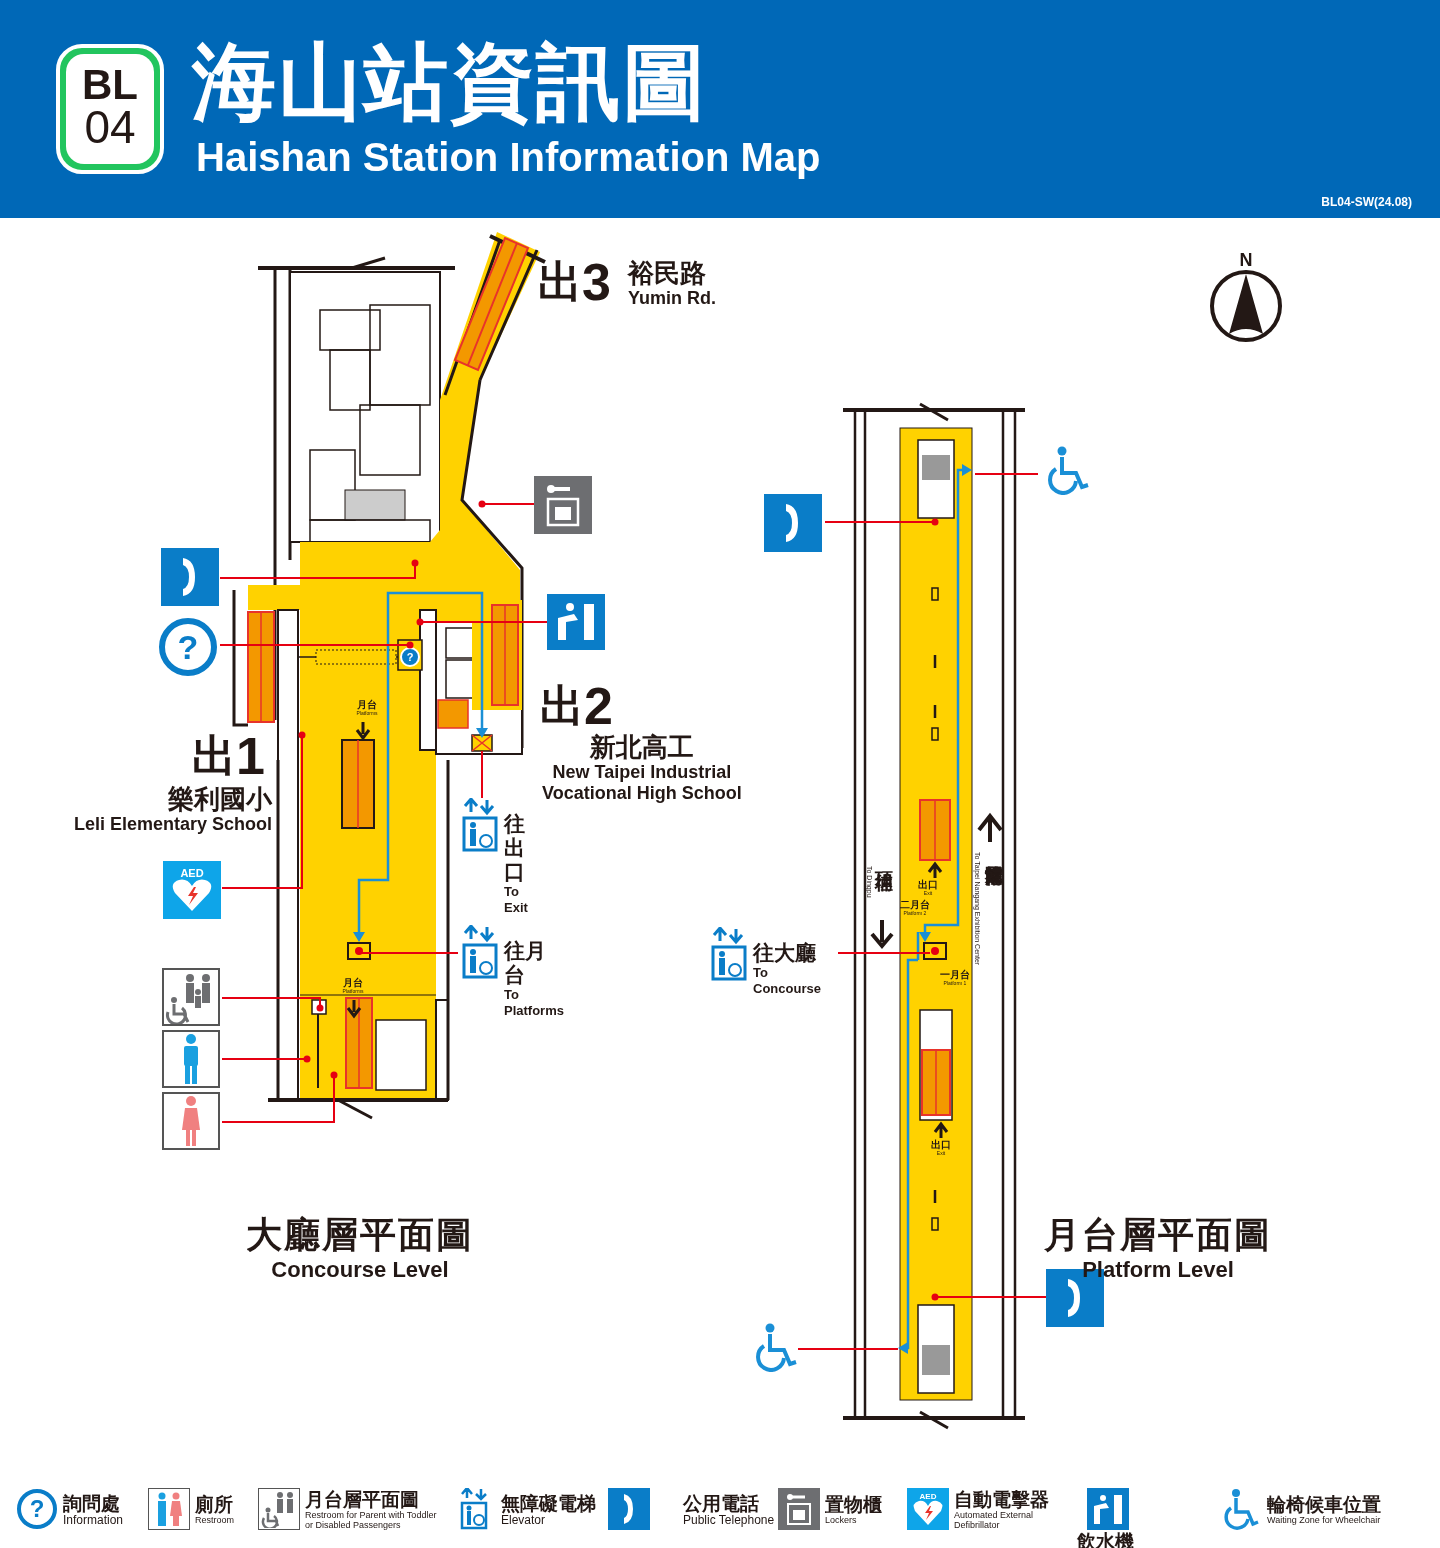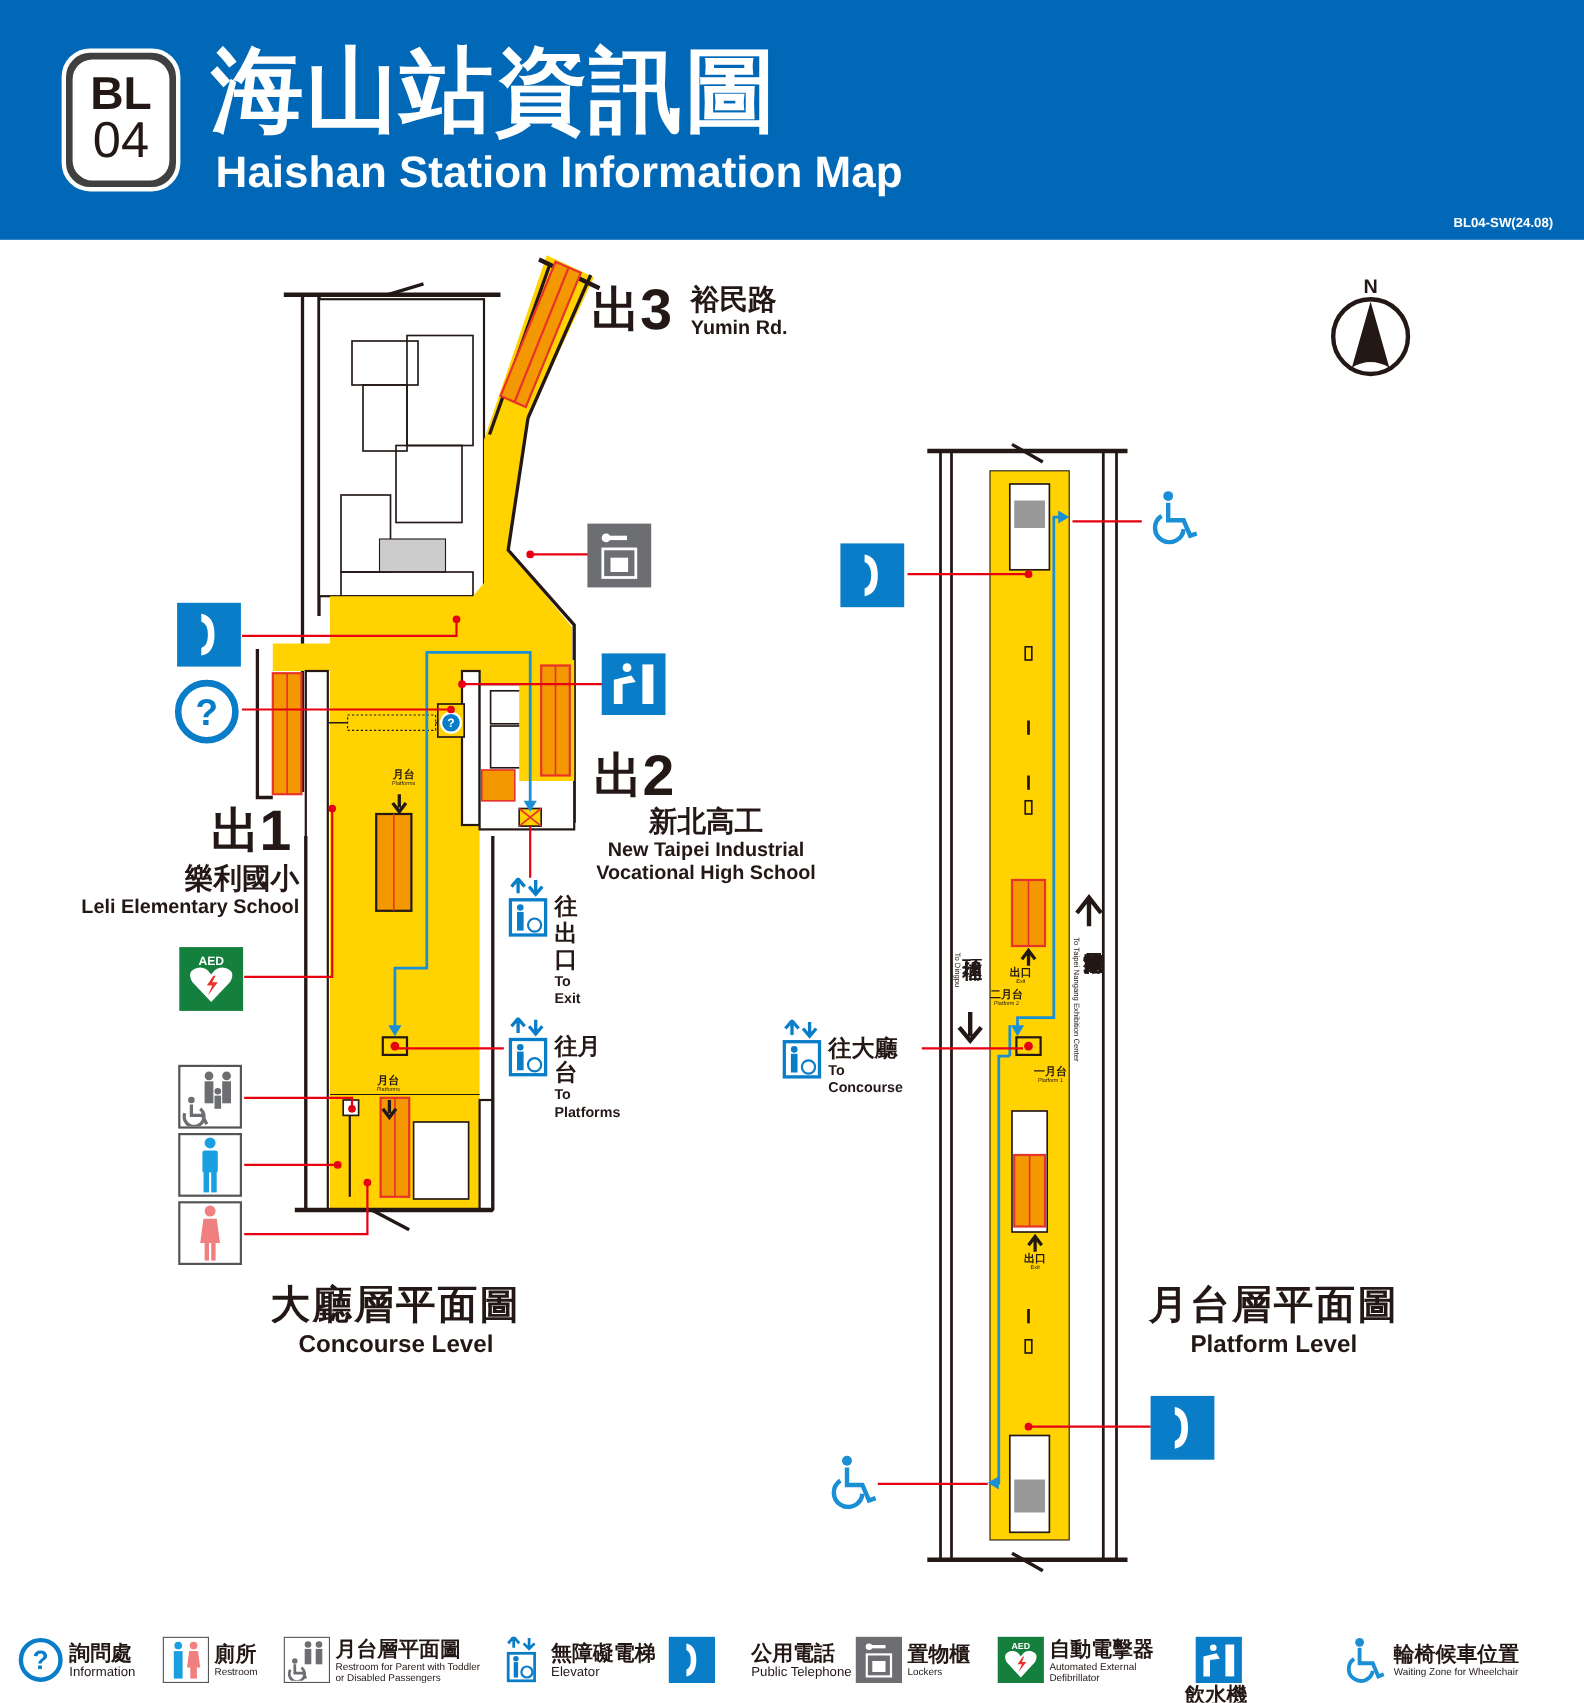--- a/index.html
+++ b/index.html
@@ -1,18 +1,18 @@
 <!DOCTYPE html>
 <html><head>
 <meta charset="utf-8">
 <style>
   * { box-sizing: border-box; margin: 0; padding: 0; }
   body { width: 1440px; height: 1548px; background: #ffffff; font-family: "Liberation Sans", "DejaVu Sans", sans-serif; color: #231815; position: relative; overflow: hidden; }
   .header { position: absolute; left: 0; top: 0; width: 1440px; height: 218px; background: #0068b7; }
-  .badge { position: absolute; left: 56px; top: 44px; width: 108px; height: 130px; border-radius: 26px; background: #404040; border: 4px solid #ffffff; }
+  .badge { position: absolute; left: 56px; top: 44px; width: 108px; height: 130px; border-radius: 26px; background: #22c55e; border: 4px solid #ffffff; }
   .badge-inner { position: absolute; left: 6px; top: 6px; right: 6px; bottom: 6px; border-radius: 18px; background: #ffffff; text-align: center; font-weight: bold; font-size: 42px; line-height: 42px; color: #231815; padding-top: 10px; }
   .badge-inner span { display: block; }
   .badge-inner .num { font-weight: normal; font-size: 46px; }
   .title-zh { position: absolute; left: 192px; top: 34px; font-size: 84px; font-weight: bold; color: #ffffff; letter-spacing: 2px; line-height: 96px; font-family: "DejaVu Sans", sans-serif; }
   .title-en { position: absolute; left: 196px; top: 132px; font-size: 40px; font-weight: bold; color: #ffffff; line-height: 50px; }
   .doc-code { position: absolute; right: 28px; top: 195px; font-size: 12px; font-weight: bold; color: #ffffff; }
 
   .compass { position: absolute; left: 1206px; top: 250px; width: 80px; height: 100px; }
   .compass-n { position: absolute; left: 0; width: 80px; top: 0; text-align: center; font-size: 18px; font-weight: bold; }
 
@@ -21,28 +21,28 @@
   .label { position: absolute; white-space: nowrap; }
   .exit-num { font-size: 52px; font-weight: bold; line-height: 52px; }
   .exit-glyph { display: inline-block; font-size: 44px; font-weight: bold; line-height: 52px; vertical-align: top; position: relative; }
   .zh-l { font-size: 26px; font-weight: bold; line-height: 30px; font-family: "DejaVu Sans", sans-serif; }
   .en-l { font-size: 18px; font-weight: bold; line-height: 21px; }
   .right { text-align: right; }
 
   .icon-box { position: absolute; display: flex; align-items: center; justify-content: center; }
   .blue-sq { background: #0a7dc8; }
   .grey-sq { background: #6d6e71; }
-  .red-sq { background: #15803d; }
+  .red-sq { background: #0ea5e9; }
   .outline-sq { background: #ffffff; border: 2px solid #555; }
 
   .lift-label { position: absolute; }
   .lift-label .zh { font-size: 21px; font-weight: bold; line-height: 24px; font-family: "DejaVu Sans", sans-serif; }
   .lift-label .en { font-size: 13px; font-weight: bold; line-height: 16px; }
 
-  .level-title { position: absolute; text-align: center; }
+  .level-title { position: absolute; text-align: center; margin-top: 48px; }
   .level-title .zh { font-size: 36px; font-weight: bold; line-height: 42px; font-family: "DejaVu Sans", sans-serif; letter-spacing: 2px; }
   .level-title .en { font-size: 22px; font-weight: bold; line-height: 28px; }
 
   .dir-v { position: absolute; writing-mode: vertical-rl; font-weight: bold; }
 
   .tiny { position: absolute; font-size: 8px; font-weight: bold; line-height: 9px; text-align: center; }
   .tiny .zh { font-size: 10px; }
   .tiny .en { font-size: 5px; font-weight: normal; }
 
   .legend { position: absolute; left: 0; top: 1480px; width: 1440px; height: 68px; }

